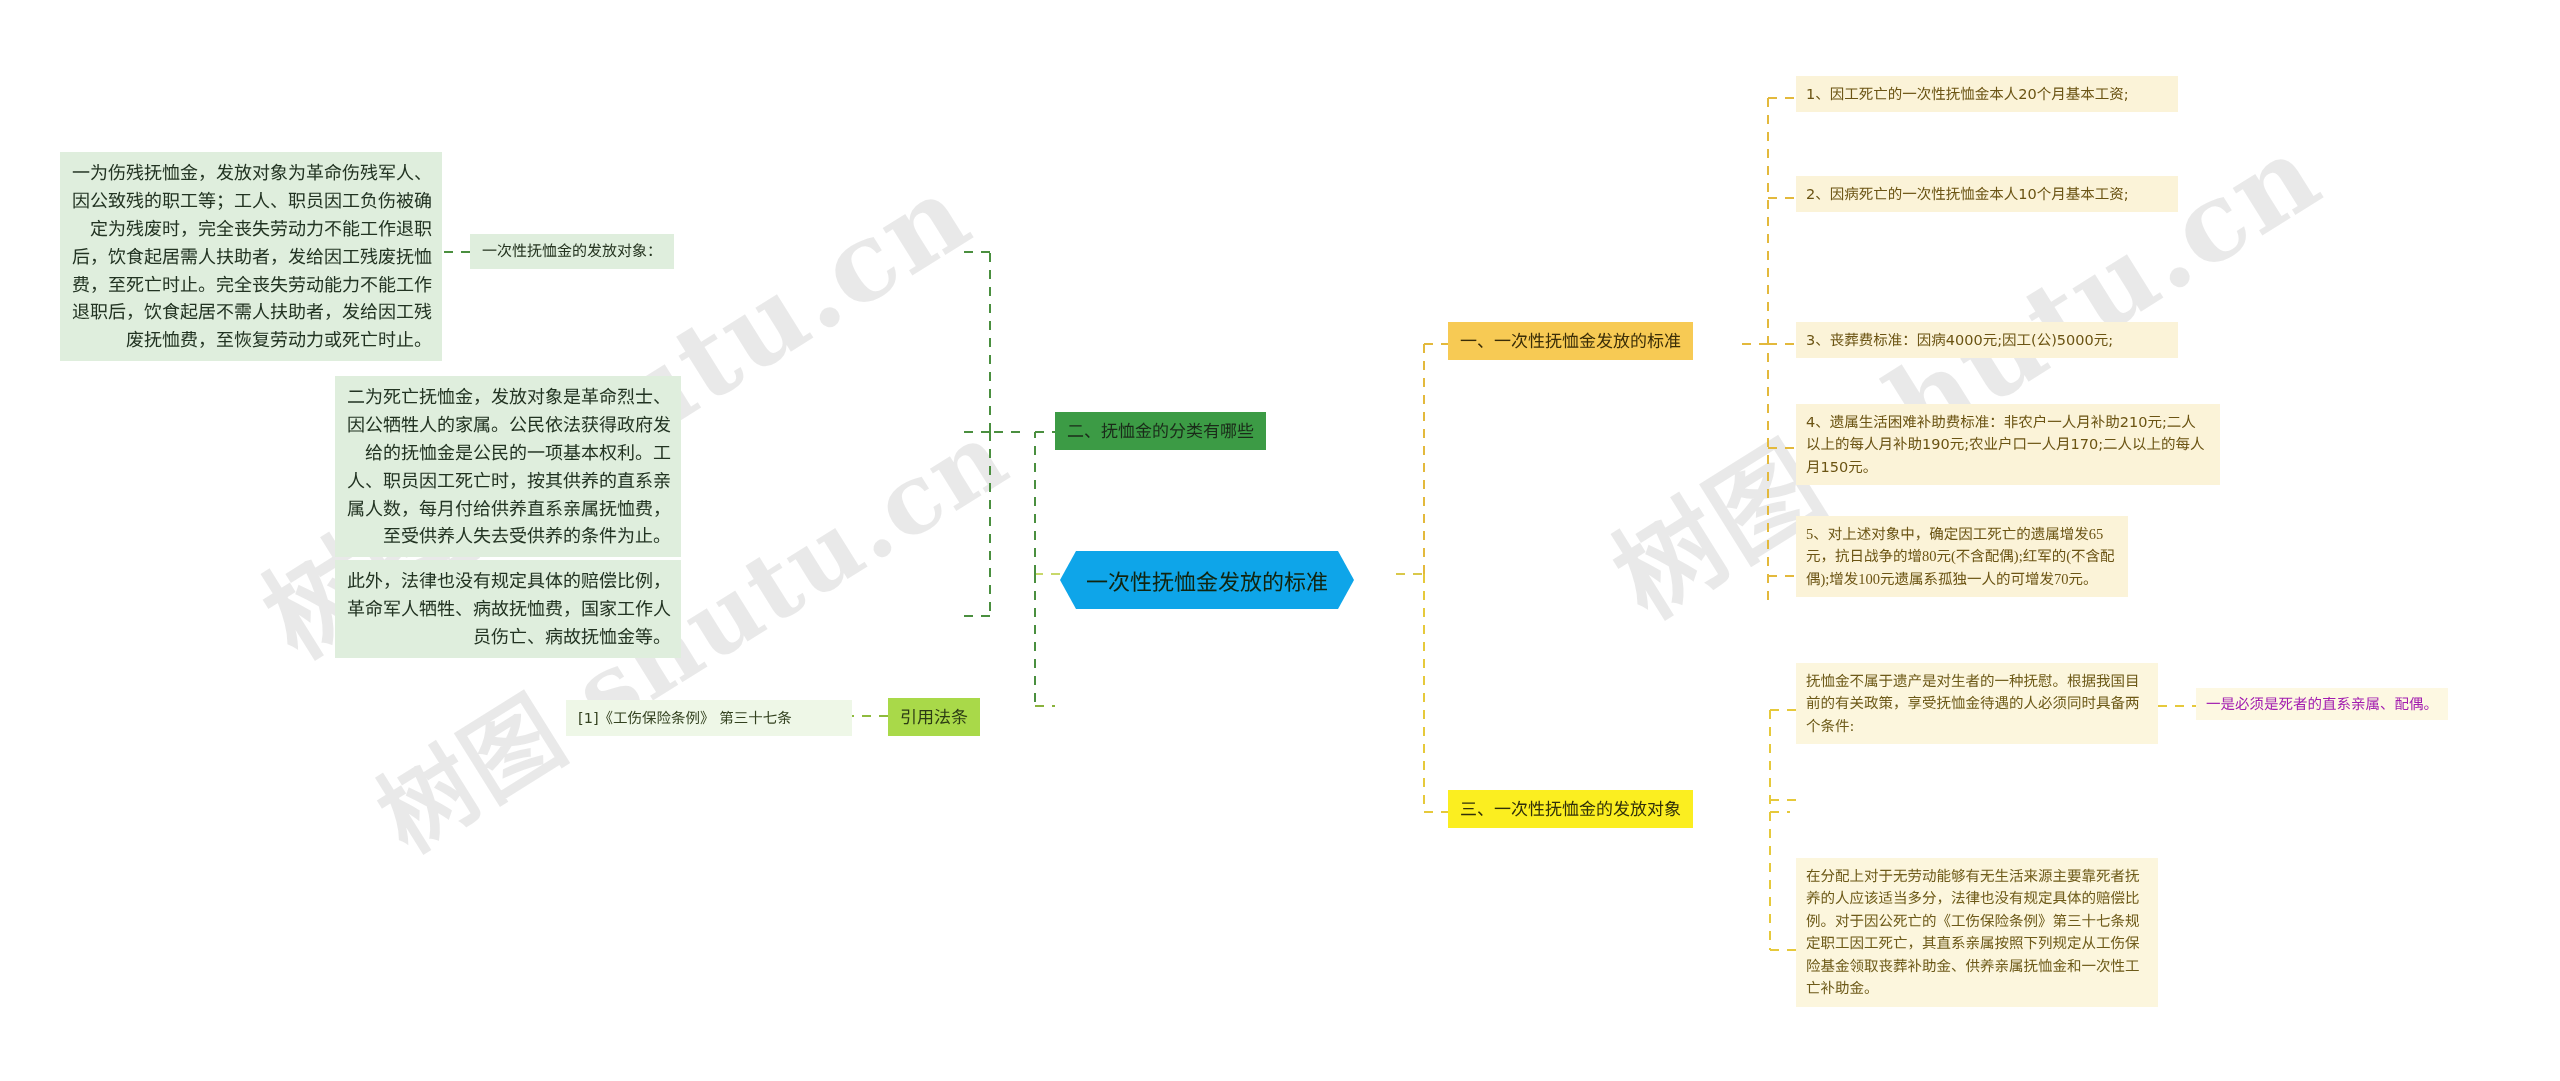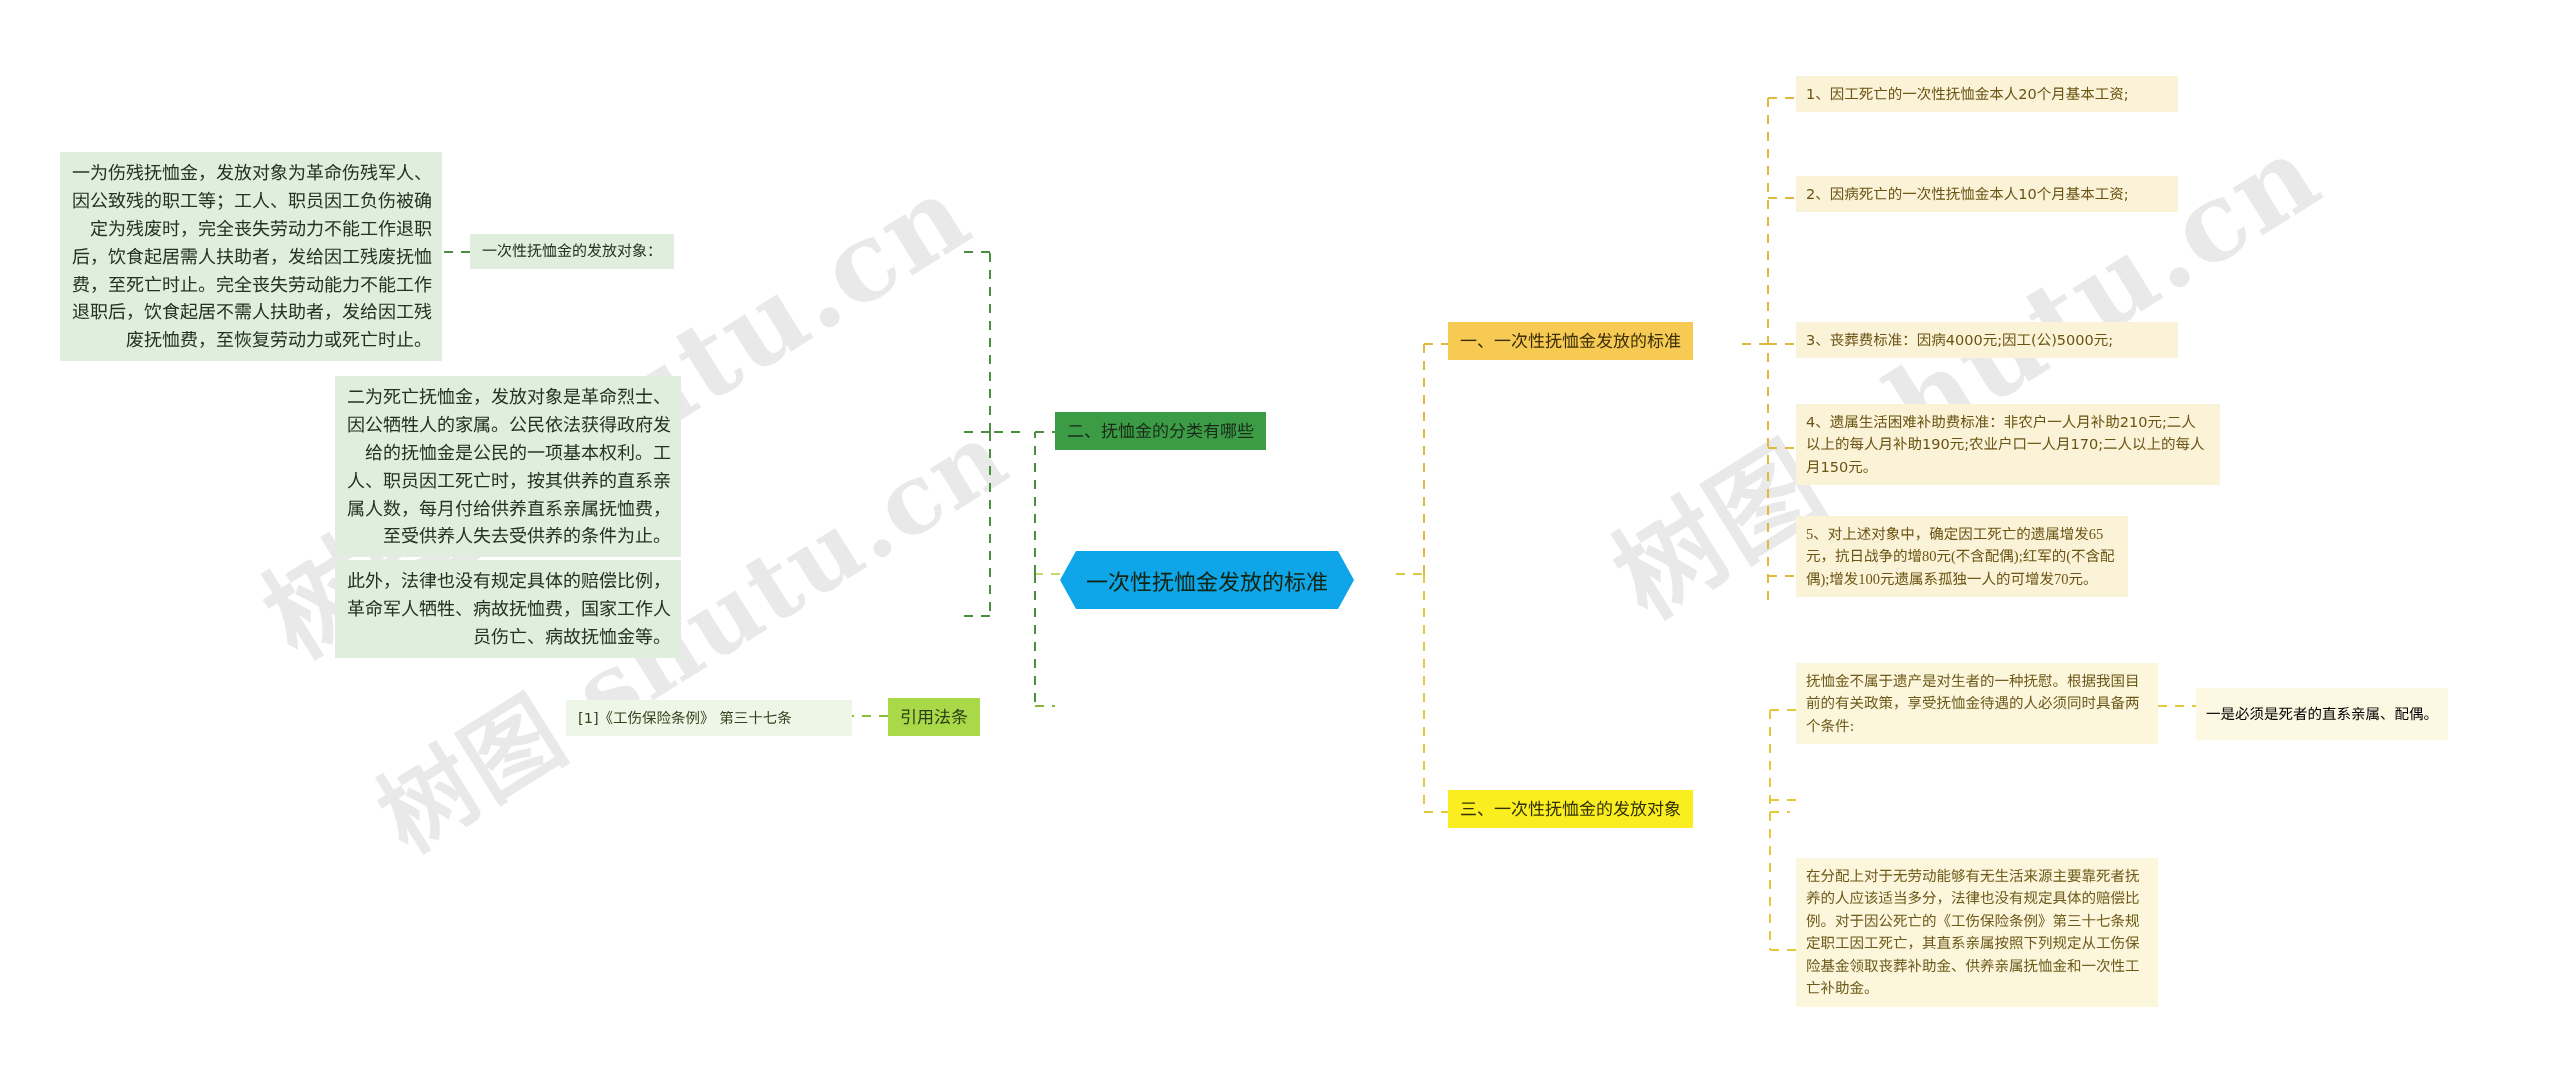--- a/index.html
+++ b/index.html
@@ -68,22 +68,22 @@
     font-size:14.5px;
   }
   .leaf-y2{
     background:#fcf6dd;
     color:#6d5a18;
     padding:7px 10px;
     font-size:14.5px;
   }
   .leaf-y3{
     background:#fdf8e2;
-    color:#000000;
-    padding:15px 10px;
+    color:#a21caf;
+    padding:5px 10px;
     font-size:14.5px;
   }
 
   
   .chip{
     padding:6px 12px;
     font-size:17px;
     text-align:center;
     white-space:nowrap;
   }

